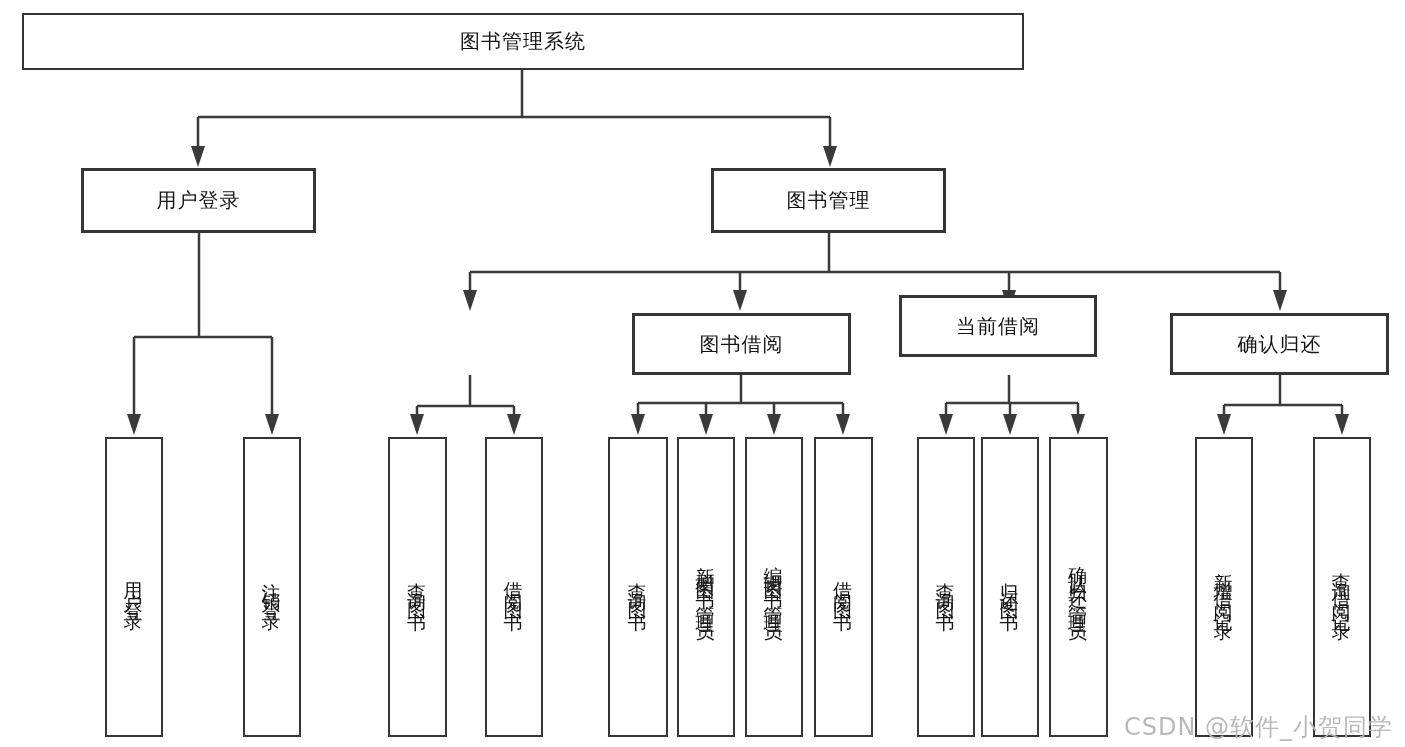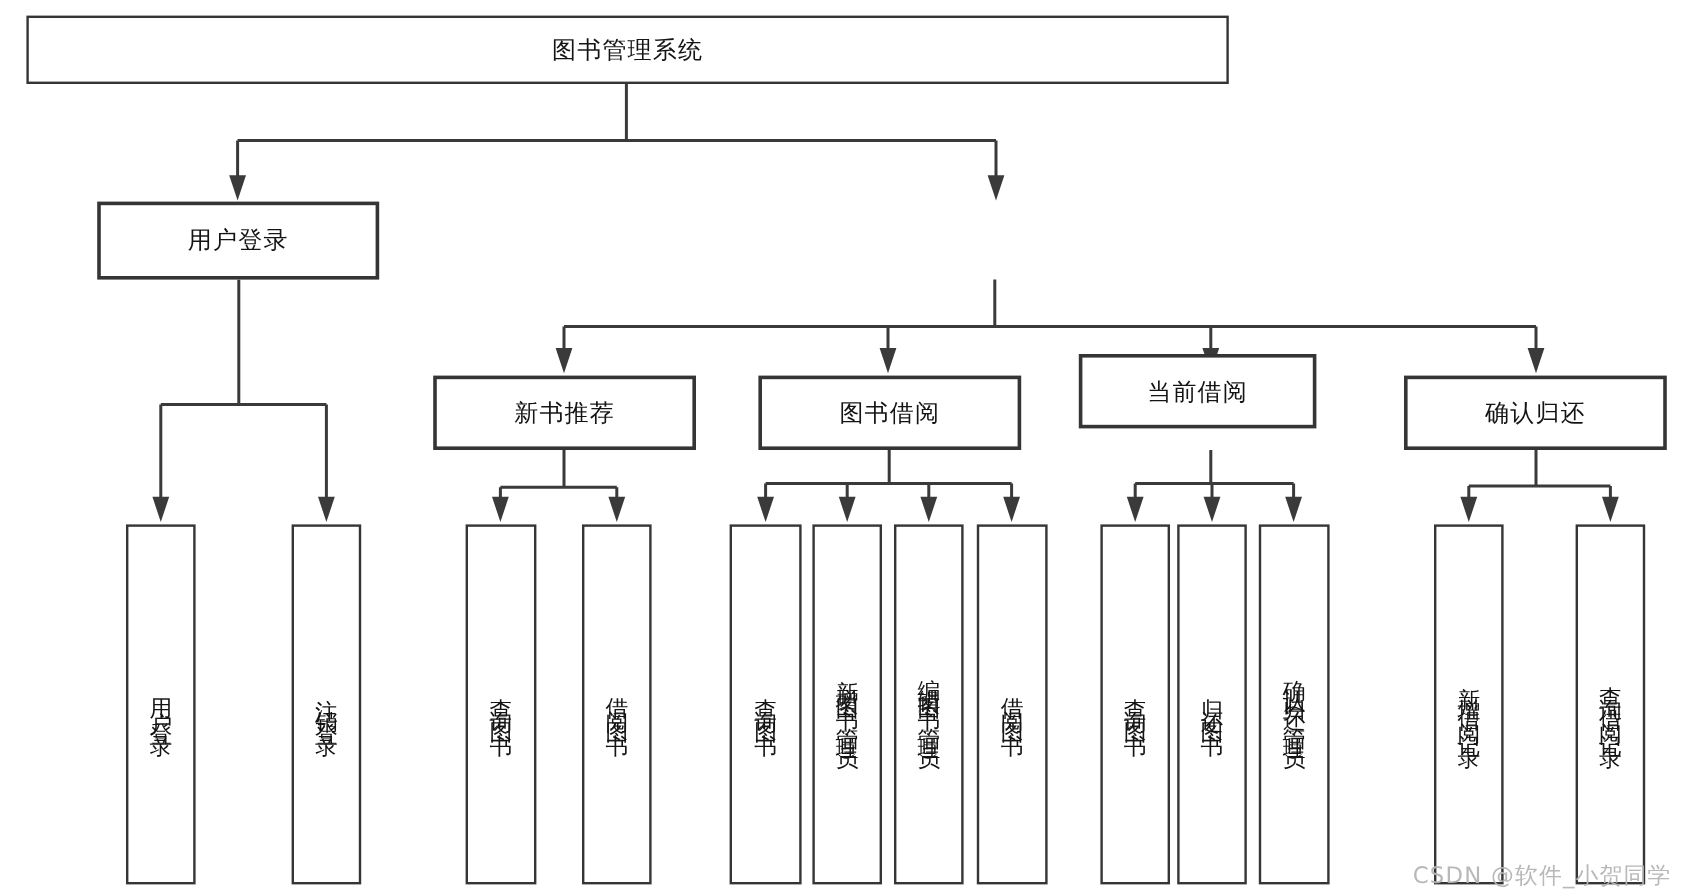--- a/index.html
+++ b/index.html
@@ -45,21 +45,21 @@
     font-size: 19px;
     letter-spacing: 10px;
     color: #141414;
     top: 437px;
     height: 300px;
   }
   #watermark {
     position: absolute;
     right: 12px;
     bottom: 4px;
-    font-size: 19px;
+    font-size: 24px;
     color: #b5b5b5;
     letter-spacing: 1px;
     opacity: 0.95;
   }
 </style>
 </head>
 <body>
 
 <div id="canvas">
 
@@ -99,22 +99,22 @@
       <polygon points="1010,435 1003,414 1017,414"></polygon>
       <polygon points="1078,435 1071,414 1085,414"></polygon>
       <polygon points="1224,435 1217,414 1231,414"></polygon>
       <polygon points="1342,435 1335,414 1349,414"></polygon>
     </g>
   </svg>
 
   <div class="node b2" style="left:22px; top:13px; width:1002px; height:57px;">图书管理系统</div>
 
   <div class="node" style="left:81px; top:168px; width:235px; height:65px;">用户登录</div>
+  <div class="node" style="left:711px; top:168px; width:235px; height:65px;">图书管理</div>
 
-  <div class="node" style="left:361px; top:313px; width:219px; height:62px;">新书推荐</div>
   <div class="node" style="left:632px; top:313px; width:219px; height:62px;">图书借阅</div>
   <div class="node" style="left:899px; top:295px; width:198px; height:62px;">当前借阅</div>
   <div class="node" style="left:1170px; top:313px; width:219px; height:62px;">确认归还</div>
 
   <div class="leaf" style="left:105px; width:58px;">用户登录</div>
   <div class="leaf" style="left:243px; width:58px;">注销登录</div>
 
   <div class="leaf" style="left:388px; width:59px;">查询图书</div>
   <div class="leaf" style="left:485px; width:58px;">借阅图书</div>
 

